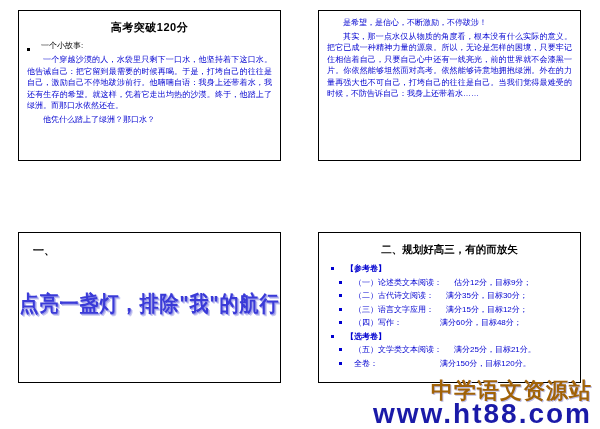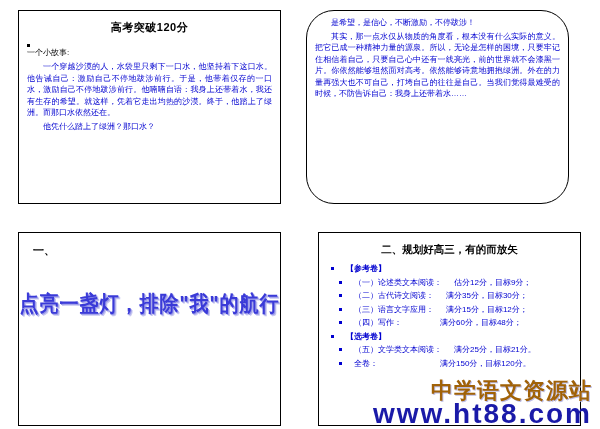--- a/index.html
+++ b/index.html
@@ -9,28 +9,28 @@
     font-family:"Liberation Sans", sans-serif;
     overflow:hidden;
   }
   .sheet{
     position:relative;
     width:600px;height:429px;
     box-sizing:border-box;
   }
   .slide{
     position:absolute;
-    width:263px;height:194px;
+    width:263px;height:151px;
     border:1px solid #000;
     background:#fff;
     box-sizing:border-box;
     overflow:hidden;
   }
   .s1{left:18px;top:10px;}
-  .s2{left:306px;top:10px;border-radius:28px;}
+  .s2{left:318px;top:10px;}
   .s3{left:18px;top:232px;}
   .s4{left:318px;top:232px;padding-left:13px;}
 
   .slide-inner{
     position:absolute;
     left:0;top:0;right:0;bottom:0;
     padding:6px 8px;
     box-sizing:border-box;
   }
   .stitle{
@@ -39,23 +39,22 @@
     font-weight:bold;
     color:#000;
     margin:3px 0 5px 0;
     letter-spacing:0.5px;
   }
   .bullet-line{
     font-size:8px;
     color:#000;
     margin:0 0 3px 0;
     display:flex;
-    align-items:flex-start;
-    gap:0;
-    flex-direction:column;
+    align-items:flex-end;
+    gap:11px;
   }
   .bullet-sq{
     display:inline-block;
     width:3px;height:3px;
     background:#000;
     margin-top:4px;
     flex:0 0 auto;
   }
   .body-blue{
     color:#0000d0;
@@ -142,21 +141,21 @@
 
 <div class="sheet">
 
   <div class="slide s1">
     <div class="slide-inner">
       <div class="stitle">高考突破120分</div>
       <div class="bullet-line">
         <span class="bullet-sq"></span>
         <span>一个小故事:</span>
       </div>
-      <p class="body-blue">一个穿越沙漠的人，水袋里只剩下一口水，他坚持着下这口水。他告诫自己：激励自己不停地跋涉前行。于是，他带着仅存的一口水，激励自己不停地跋涉前行。他喃喃自语：我身上还带着水，我还有生存的希望。就这样，凭着它走出均热的沙漠。终于，他踏上了绿洲。而那口水依然还在。</p>
+      <p class="body-blue">一个穿越沙漠的人，水袋里只剩下一口水，他坚持着下这口水。他告诫自己：把它留到最需要的时候再喝。于是，打垮自己的往往是自己，激励自己不停地跋涉前行。他喃喃自语：我身上还带着水，我还有生存的希望。就这样，凭着它走出均热的沙漠。终于，他踏上了绿洲。而那口水依然还在。</p>
       <p class="body-blue p2">他凭什么踏上了绿洲？那口水？</p>
     </div>
 
   </div>
 
   <div class="slide s2">
     <div class="slide-inner">
       <p class="body-blue">是希望，是信心，不断激励，不停跋涉！</p>
       <p class="body-blue p2">其实，那一点水仅从物质的角度看，根本没有什么实际的意义。把它已成一种精神力量的源泉。所以，无论是怎样的困境，只要牢记住相信着自己，只要自己心中还有一线亮光，前的世界就不会漆黑一片。你依然能够坦然面对高考。依然能够诗意地拥抱绿洲。外在的力量再强大也不可自己，打垮自己的往往是自己。当我们觉得最难受的时候，不防告诉自己：我身上还带着水……</p>
     </div>

